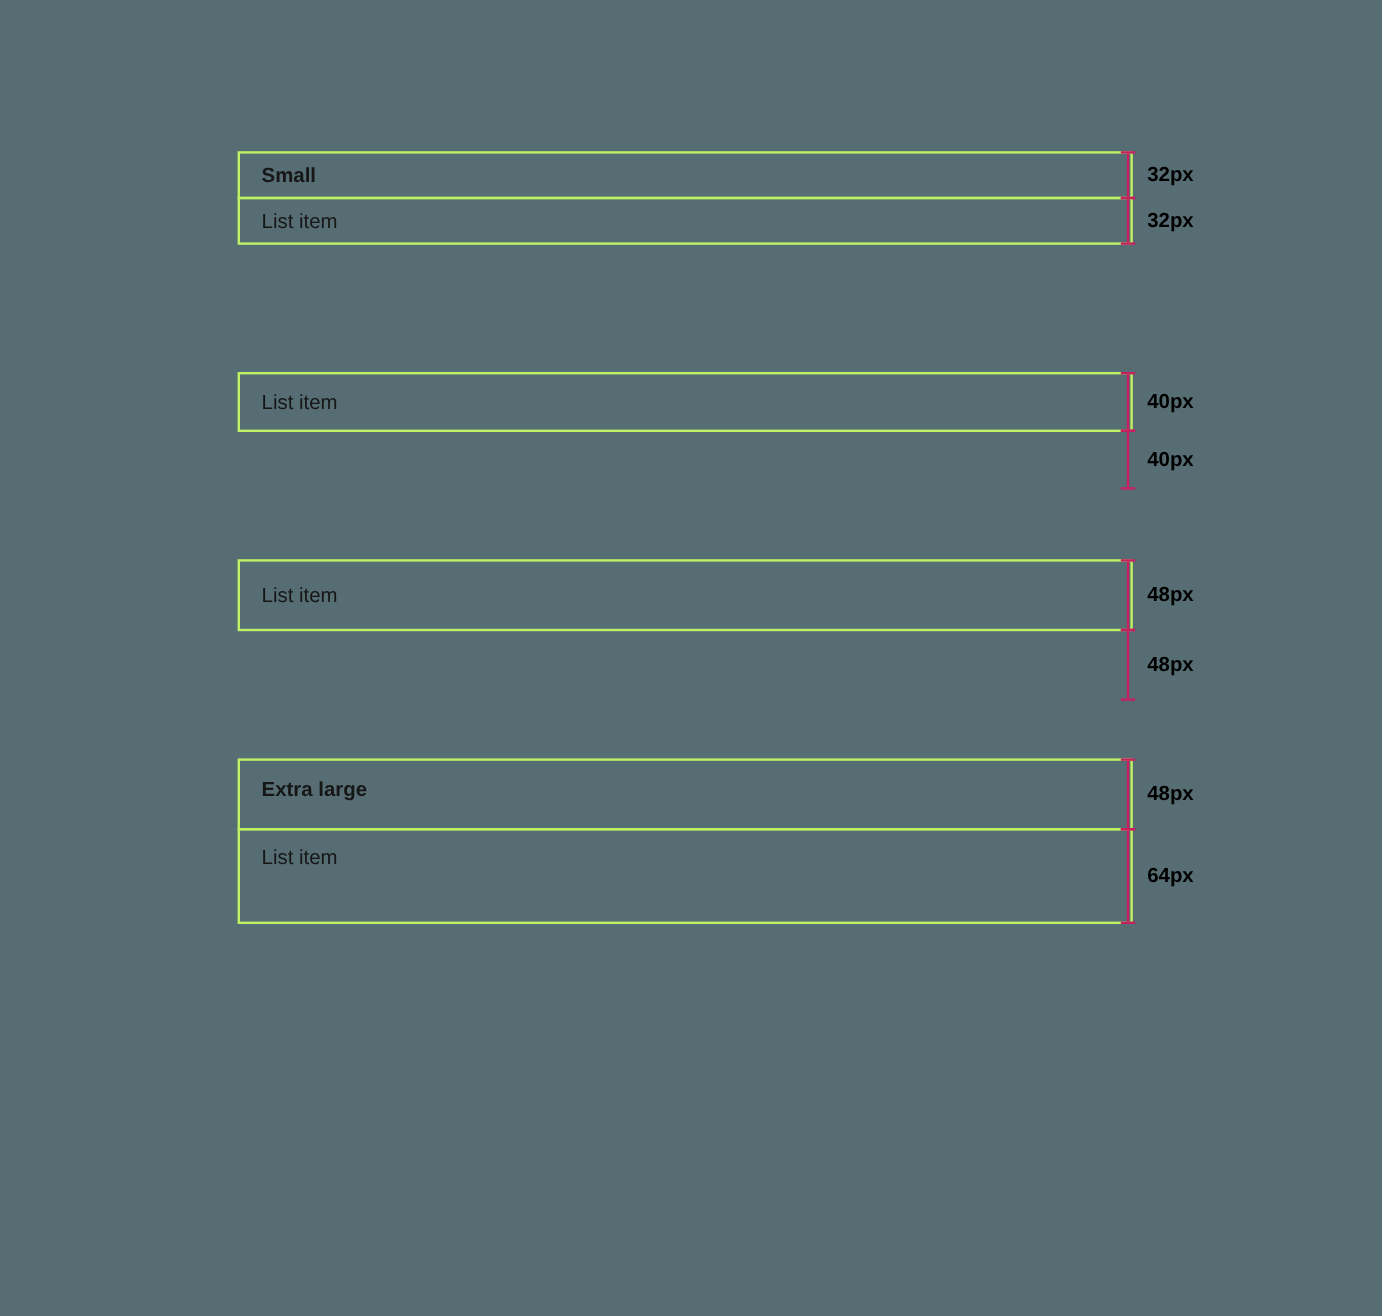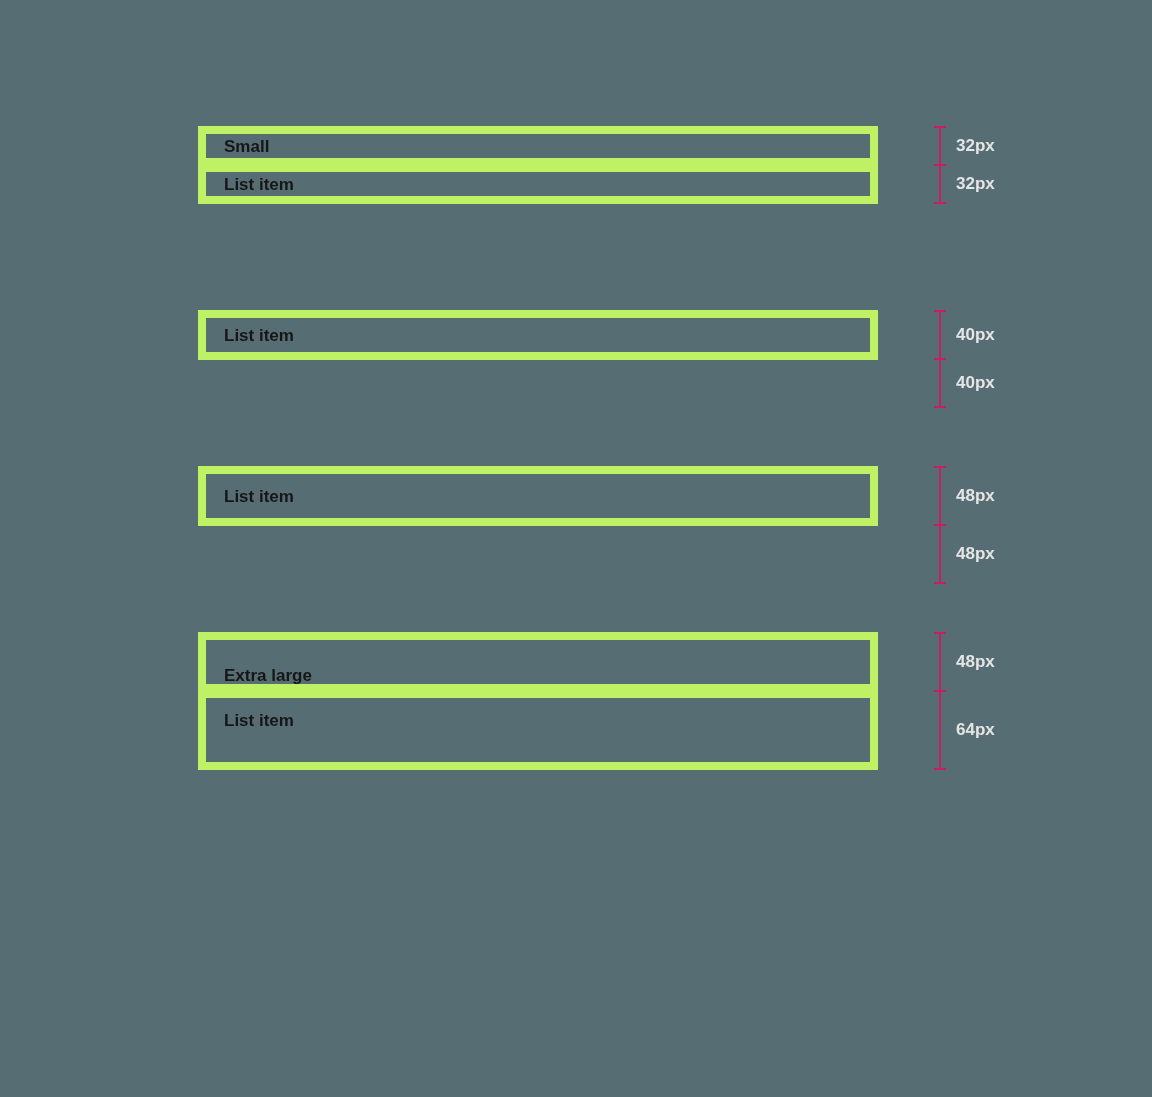--- a/index.html
+++ b/index.html
@@ -18,50 +18,50 @@
       position: absolute;
       left: 198px;
       top: 128px;
       width: 820px;
     }
     .size-group {
       position: relative;
       margin-bottom: 108px;
     }
     .row {
-      border: 8px solid #bef264;
+      border: 2px solid #bef264;
       display: flex;
       align-items: center;
       padding-left: 18px;
       color: #161616;
       font-size: 17px;
       line-height: 1;
-      width: 680px;
+      width: 746px;
       margin-top: -2px;
     }
     .row.header {
       font-weight: 700;
     }
     .row.item {
-      font-weight: 700;
+      font-weight: 400;
     }
     .row.xl-header {
       align-items: flex-end;
-      padding-bottom: 0;
+      padding-bottom: 24px;
     }
     .row.xl-item {
       align-items: flex-start;
       padding-top: 14px;
     }
     .dim-group {
       position: absolute;
       left: 736px;
       top: 0;
       font-weight: 700;
-      color: #e5e5e5;
+      color: #000000;
       font-size: 17px;
     }
     .dim-row {
       display: flex;
       align-items: center;
       position: relative;
     }
     .bracket {
       position: relative;
       width: 14px;

